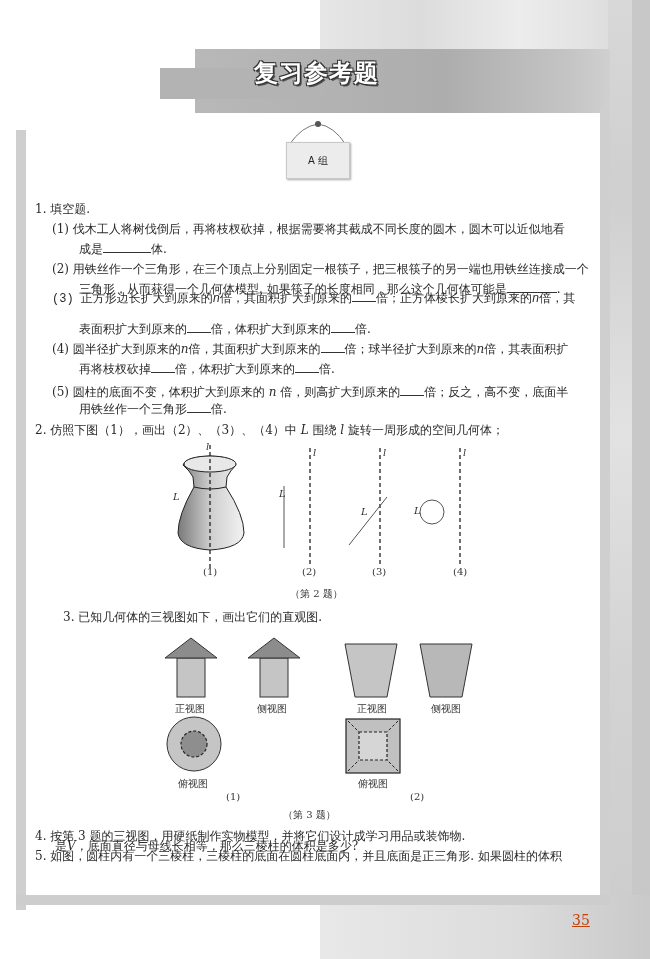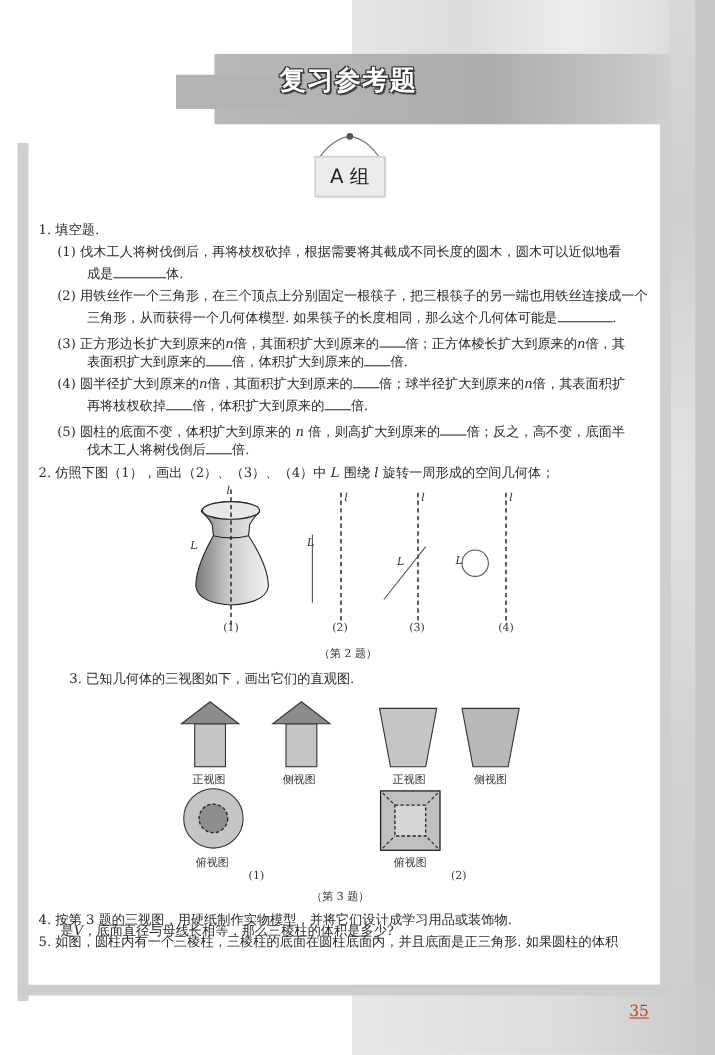--- a/index.html
+++ b/index.html
@@ -52,21 +52,21 @@
     .frame-bottom {
       position:absolute; left:16px; top:895px; width:594px; height:10px; background:#cdcdcd;
     }
     .content-box {
       position:absolute; left:26px; top:113px; width:574px; height:782px; background:#ffffff;
     }
     .sign {
       position:absolute; left:286px; top:142px; width:62px; height:35px;
       background:#ececec; border:1px solid #c8c8c8; box-shadow:1px 1px 2px #aaa;
       text-align:center; line-height:35px;
-      font-family:"DejaVu Sans", "Liberation Sans", sans-serif; font-size:18px; color:#222;
+      font-family:"DejaVu Sans", "Liberation Sans", sans-serif; font-size:10px; color:#222;
     }
     .sign-string { position:absolute; left:286px; top:118px; width:64px; height:30px; }
     .txt { position:absolute; font-size:12px; line-height:20px; white-space:nowrap; }
     .blank { display:inline-block; border-bottom:1px solid #333; height:13px; vertical-align:baseline; } .b2 { width:24px; }
     .it { font-style:italic; }
     .fig-label { position:absolute; font-size:10px; color:#333; }
     .caption { position:absolute; font-size:10px; color:#333; }
     .page-no { position:absolute; left:572px; top:912px; font-size:14px; color:#c2410c;text-decoration:underline; }
     svg { position:absolute; overflow:visible; }
   </style>
@@ -104,37 +104,37 @@
 </div>
 <div class="txt" style="left:79px;top:239px;">
   <span>成是</span><span class="blank" style="width:48px"></span><span>体.</span>
 </div>
 <div class="txt" style="left:52px;top:259px;">
   <span>(2)</span> <span>用铁丝作一个三角形，在三个顶点上分别固定一根筷子，把三根筷子的另一端也用铁丝连接成一个</span>
 </div>
 <div class="txt" style="left:79px;top:279px;">
   <span>三角形，从而获得一个几何体模型. 如果筷子的长度相同，那么这个几何体可能是</span><span class="blank" style="width:50px"></span><span>.</span>
 </div>
-<div class="txt" style="left:52px;top:302px;">
+<div class="txt" style="left:52px;top:288px;font-family:Liberation Mono, monospace;">
   <span>(3)</span> <span>正方形边长扩大到原来的</span><span class="it">n</span><span>倍，其面积扩大到原来的</span><span class="blank b2"></span><span>倍；正方体棱长扩大到原来的</span><span class="it">n</span><span>倍，其</span>
 </div>
 <div class="txt" style="left:79px;top:319px;">
   <span>表面积扩大到原来的</span><span class="blank b2"></span><span>倍，体积扩大到原来的</span><span class="blank b2"></span><span>倍.</span>
 </div>
 <div class="txt" style="left:52px;top:339px;">
   <span>(4)</span> <span>圆半径扩大到原来的</span><span class="it">n</span><span>倍，其面积扩大到原来的</span><span class="blank b2"></span><span>倍；球半径扩大到原来的</span><span class="it">n</span><span>倍，其表面积扩</span>
 </div>
 <div class="txt" style="left:79px;top:359px;">
   <span>再将枝杈砍掉</span><span class="blank b2"></span><span>倍，体积扩大到原来的</span><span class="blank b2"></span><span>倍.</span>
 </div>
 <div class="txt" style="left:52px;top:382px;">
   <span>(5)</span> <span>圆柱的底面不变，体积扩大到原来的</span> <span class="it">n</span> <span>倍，则高扩大到原来的</span><span class="blank b2"></span><span>倍；反之，高不变，底面半</span>
 </div>
 <div class="txt" style="left:79px;top:399px;">
-  <span>伐木工人将树伐倒后</span><span class="blank b2"></span><span>倍.</span>
+  <span>用铁丝作一个三角形</span><span class="blank b2"></span><span>倍.</span>
 </div>
 
 <div class="txt" style="left:35px;top:420px;">
   <span>2.</span> <span>仿照下图（1），画出（2）、（3）、（4）中</span> <span class="it">L</span> <span>围绕</span> <span class="it">l</span> <span>旋转一周形成的空间几何体；</span>
 </div>
 
 <svg style="left:170px;top:445px;" width="100" height="125">
   <defs>
     <linearGradient id="vaseGrad" x1="0" x2="1" y1="0" y2="0">
       <stop offset="0" stop-color="#7a7a7a"></stop>

